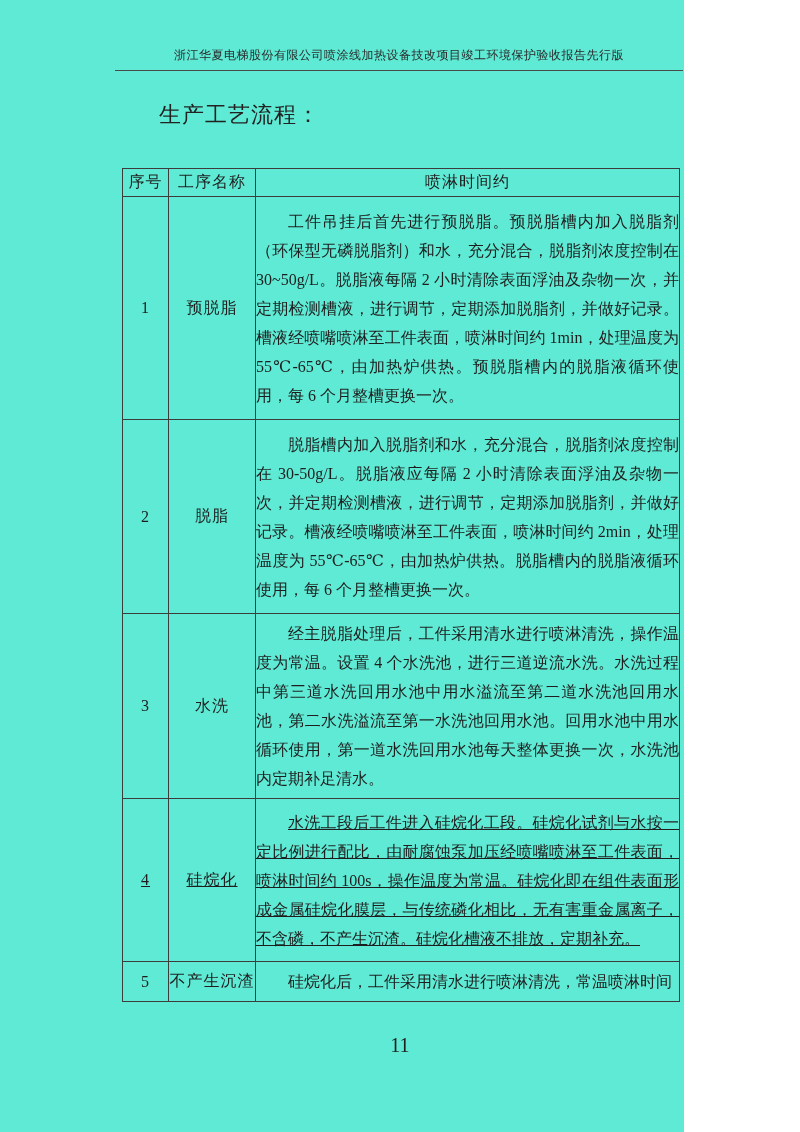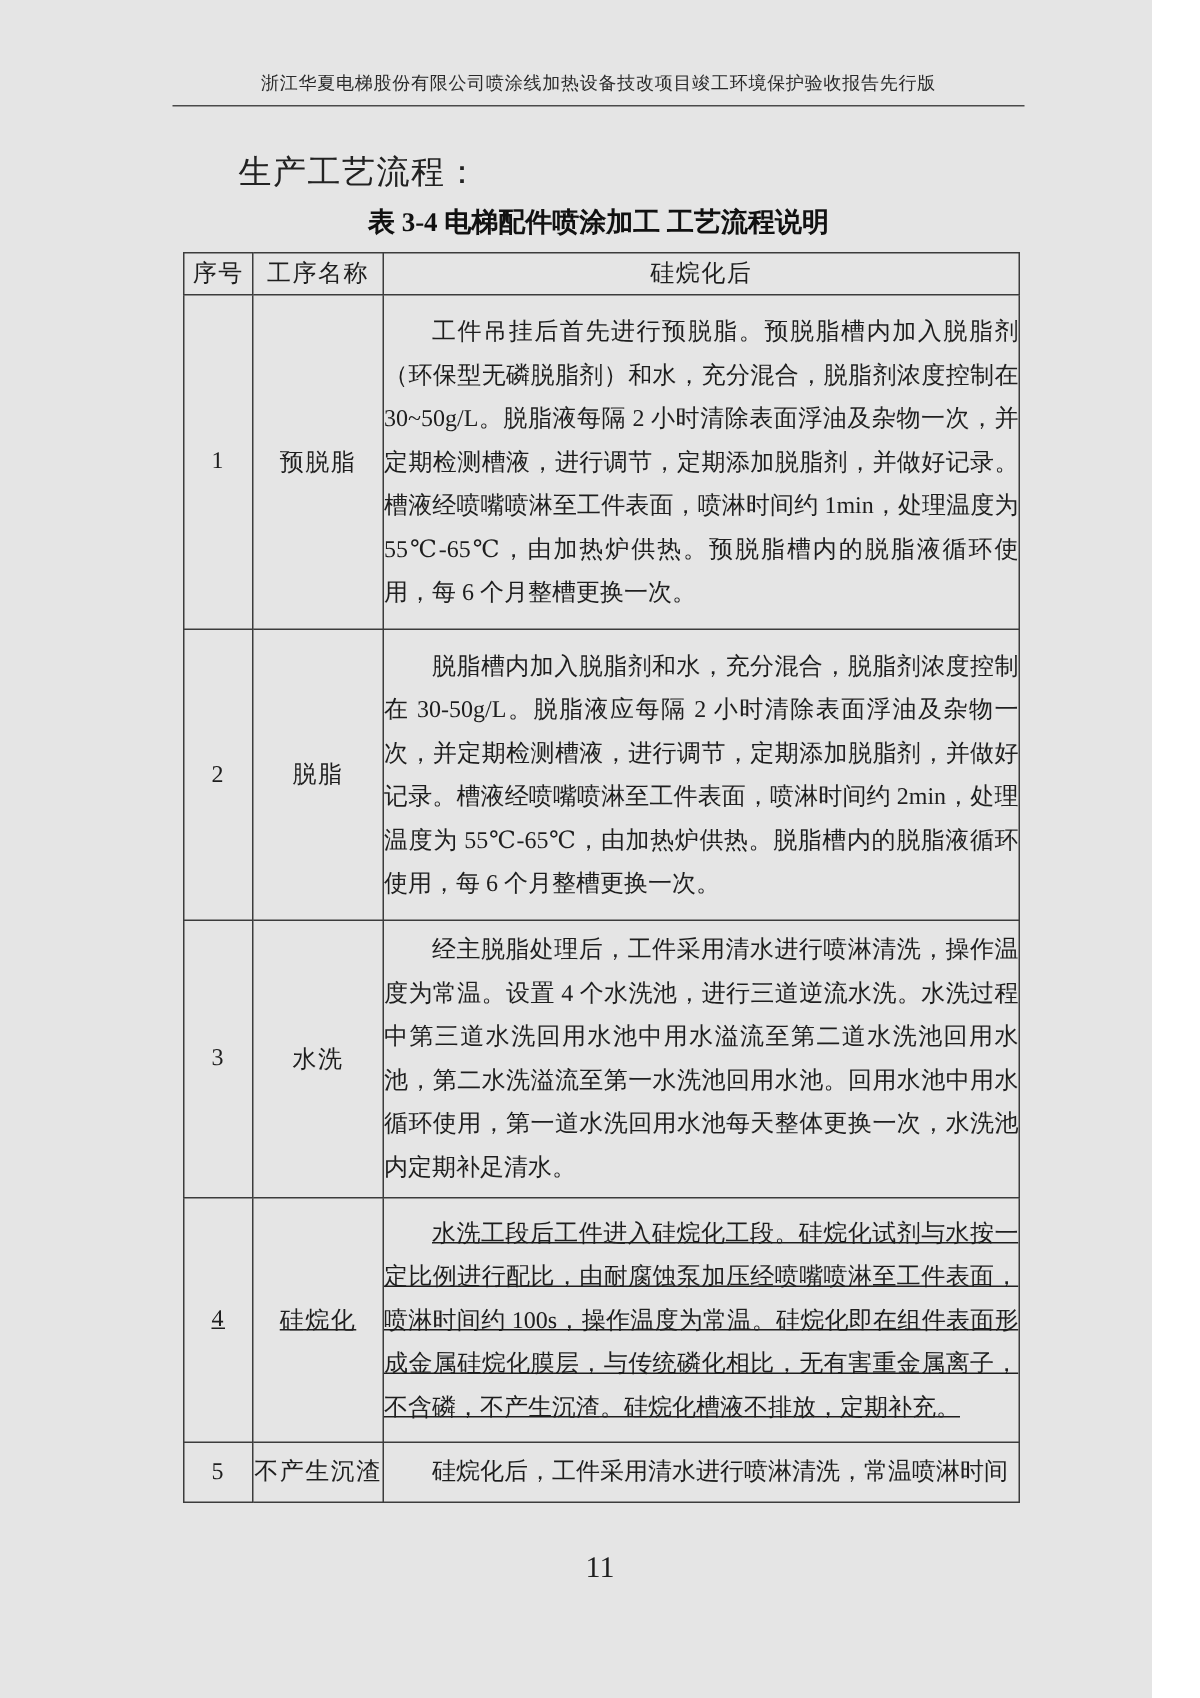--- a/index.html
+++ b/index.html
@@ -2,23 +2,23 @@
 <html><head>
 <meta charset="utf-8">
 <style>
   html, body {
     margin: 0;
     padding: 0;
     background: #ffffff;
   }
   .page {
     position: relative;
-    width: 768px;
+    width: 684px;
     height: 1132px;
-    background: #e5e5e5;
+    background: #5eead4;
     overflow: hidden;
     font-family: "Liberation Serif", "DejaVu Serif", serif;
     color: #1e1e1e;
   }
 
   
   .doc-header {
     position: absolute;
     top: 47px;
     left: 115px;
@@ -118,33 +118,32 @@
 </style>
 </head>
 <body>
 
 <div class="page">
 
   <div class="doc-header">浙江华夏电梯股份有限公司喷涂线加热设备技改项目竣工环境保护验收报告先行版</div>
 
   <div class="section-heading">生产工艺流程：</div>
 
-  <div class="table-title">表 3-4 电梯配件喷涂加工 工艺流程说明</div>
 
   <table class="process-table">
     <colgroup>
       <col class="c-no">
         <col class="c-name">
         <col class="c-text">
     </colgroup>
     <tbody>
         <tr>
       <th>序号</th>
       <th>工序名称</th>
-      <th>硅烷化后</th>
+      <th>喷淋时间约</th>
     </tr>
     <tr class="row-1">
       <td class="cell-center">1</td>
       <td class="cell-center">预脱脂</td>
       <td class="cell-text">
             <p>工件吊挂后首先进行预脱脂。预脱脂槽内加入脱脂剂（环保型无磷脱脂剂）和水，充分混合，脱脂剂浓度控制在 30~50g/L。脱脂液每隔 2 小时清除表面浮油及杂物一次，并定期检测槽液，进行调节，定期添加脱脂剂，并做好记录。槽液经喷嘴喷淋至工件表面，喷淋时间约 1min，处理温度为 55℃-65℃，由加热炉供热。预脱脂槽内的脱脂液循环使用，每 6 个月整槽更换一次。</p>
           </td>
     </tr>
     <tr class="row-2">
       <td class="cell-center">2</td>

